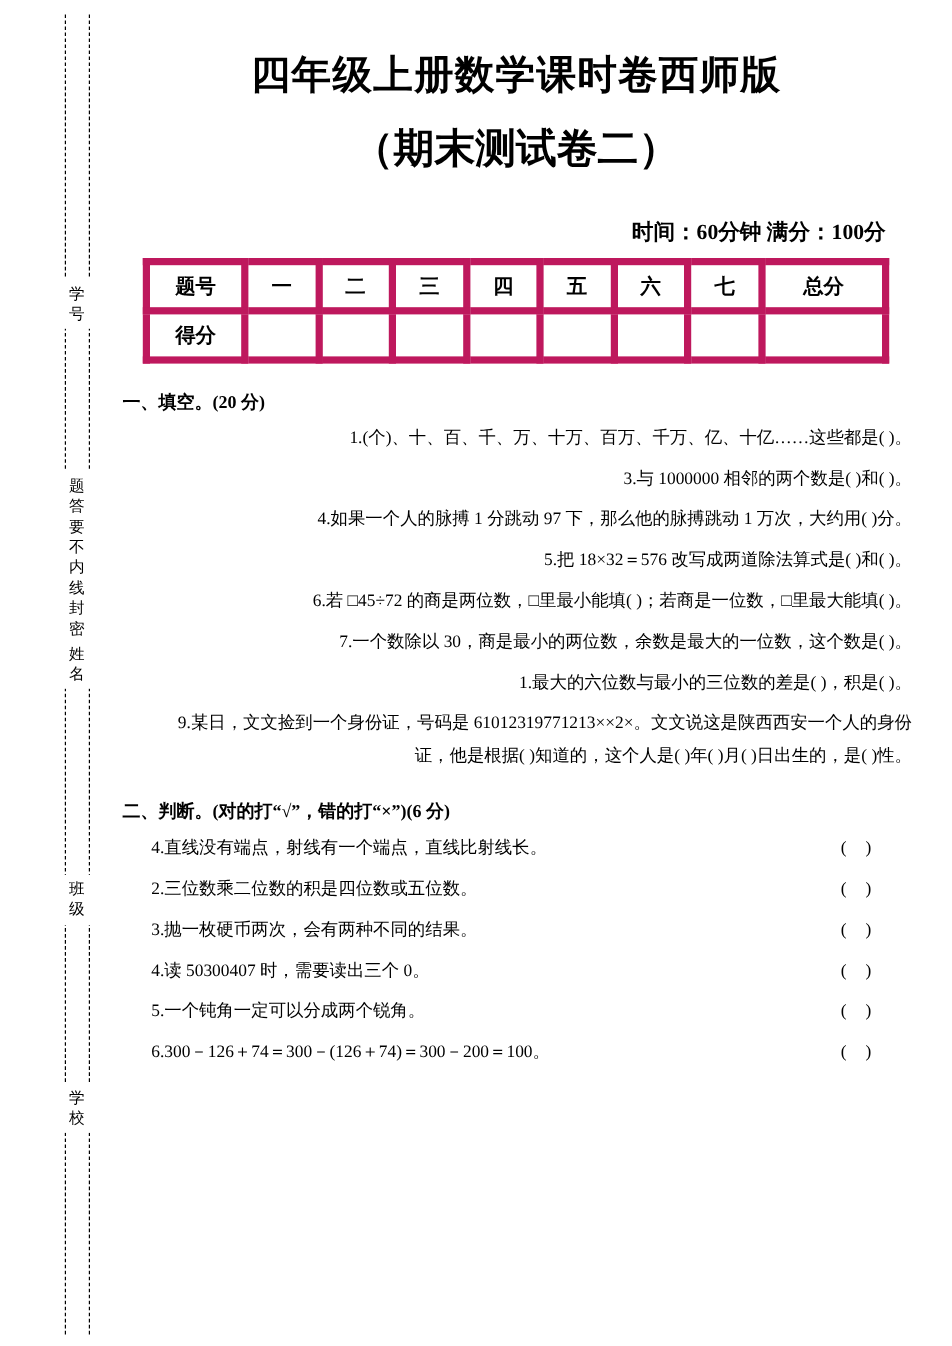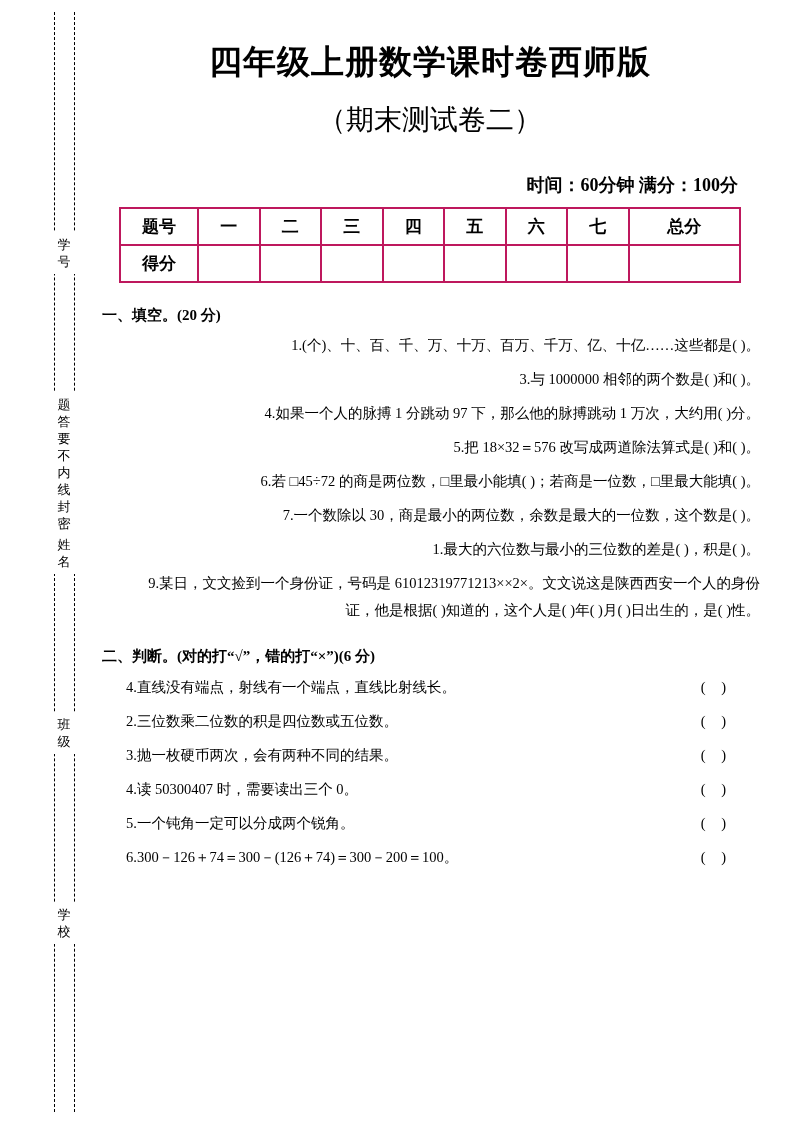--- a/index.html
+++ b/index.html
@@ -48,21 +48,21 @@
     line-height: 17px;
     background: #fff;
     padding: 4px 0;
     font-family: "Liberation Serif", "DejaVu Serif", serif;
   }
   .seal-label span { display: block; }
 
   .sl-xuehao  { top: 220px; }
   .sl-xianmi  { top: 380px; }
   .sl-xingming{ top: 520px; }
-  .sl-banji   { top: 700px; }
+  .sl-banji   { top: 717px; font-family: Liberation Mono, monospace; }
   .sl-xuexiao { top: 890px; }
 
   
   .content {
     position: absolute;
     left: 100px;
     top: 22px;
     width: 660px;
   }
 
@@ -70,40 +70,40 @@
     margin: 18px 0 0 0;
     text-align: center;
     font-size: 33px;
     font-weight: bold;
     letter-spacing: 1px;
     font-family: "DejaVu Sans", "Liberation Sans", sans-serif;
   }
   h2.subtitle {
     margin: 16px 0 12px 0;
     text-align: center;
-    font-size: 28px;
-    font-weight: normal;
+    font-size: 34px;
+    font-weight: bold;
     font-family: "DejaVu Sans", "Liberation Sans", sans-serif;
   }
 
   .score-info {
     margin-top: 34px;
     text-align: right;
     font-size: 18px;
     padding-right: 22px;
     font-weight: bold;
   }
 
   table.score-table {
     margin: 10px auto 0 auto;
     border-collapse: collapse;
     width: 622px;
   }
   table.score-table td {
-    border: 2px solid #be185d;
+    border: 6px solid #be185d;
     height: 33px;
     text-align: center;
     font-size: 17px;
     font-weight: bold;
   }
   table.score-table td.head-col { width: 74px; }
 
   .section-head {
     margin-top: 23px;
     font-size: 15px;

